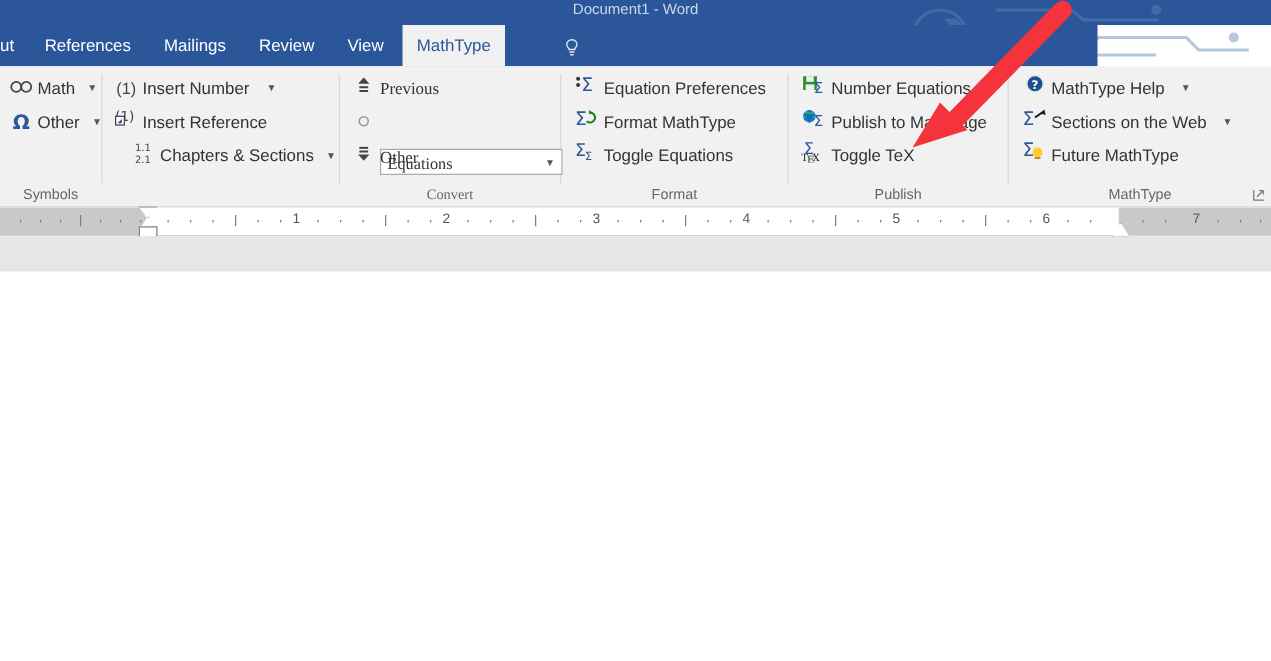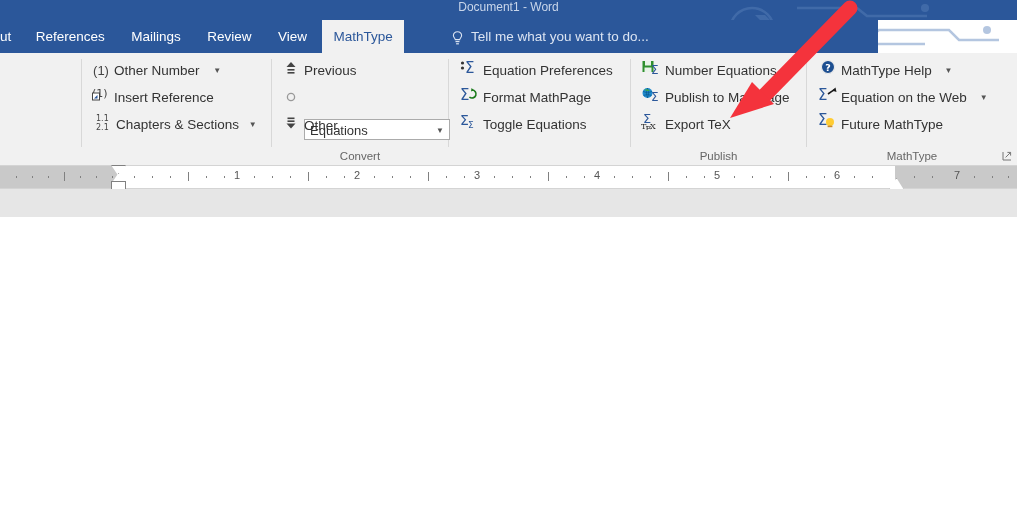--- a/index.html
+++ b/index.html
@@ -165,62 +165,82 @@
       <div class="tab">View</div>
       <div class="tab active">MathType</div>
     </div>
     <div class="tellme">
       <span class="bulb">
         <svg width="11" height="14" viewBox="0 0 11 14" style="vertical-align:middle;">
           <path d="M5.5 0.8 C2.9 0.8 1.4 2.6 1.4 4.5 C1.4 6.2 2.9 7.2 3.3 8.6 L7.7 8.6 C8.1 7.2 9.6 6.2 9.6 4.5 C9.6 2.6 8.1 0.8 5.5 0.8 Z" fill="none" stroke="#dbe4f2" stroke-width="1.1"></path>
           <rect x="3.5" y="10" width="4" height="1.2" fill="#dbe4f2"></rect>
           <rect x="4.1" y="12.2" width="2.8" height="1.2" fill="#dbe4f2"></rect>
         </svg>
-      </span><span>Tell me what you want to do...</span>
+      </span>
     </div>
   </div>
 
   <div class="ribbon">
 
     <div class="group-sep" style="left:81px;"></div>
     <div class="group-sep" style="left:271px;"></div>
     <div class="group-sep" style="left:448px;"></div>
     <div class="group-sep" style="left:630px;"></div>
     <div class="group-sep" style="left:806px;"></div>
 
+    <div class="group" style="left:0px; width:81px;">
+      <div class="cmd" style="left:4px; top:5px;">
+        <span class="ico">
+          <svg width="18" height="11" viewBox="0 0 18 11">
+              <g fill="none" stroke="#444" stroke-width="1.4">
+            <circle cx="5" cy="5.5" r="4"></circle>
+                <circle cx="13" cy="5.5" r="4"></circle>
+              </g>
+            </svg>
+        </span>
+        <span>Math</span>
+        <span class="caret">▼</span>
+      </div>
+      <div class="cmd" style="left:4px; top:32px;">
+        <span class="ico sig" style="font-size:16px;font-weight:bold;">Ω</span>
+        <span>Other</span>
+        <span class="caret">▼</span>
+      </div>
+      <div class="group-label">Symbols</div>
+    </div>
 
     <div class="group" style="left:82px; width:189px;">
       <div class="cmd" style="left:6px; top:5px;">
         <span class="ico" style="color:#444;font-size:13px;">(1)</span>
-        <span>Other Number</span>
+        <span>Insert Number</span>
         <span class="caret" style="margin-left:10px;">▼</span>
       </div>
       <div class="cmd" style="left:6px; top:32px;">
         <span class="ico" style="color:#444;font-size:12px;">
           <svg width="20" height="16" viewBox="0 0 20 16">
             <text x="1" y="12" font-family="DejaVu Sans" font-size="11" fill="#444">(1)</text>
             <rect x="1.5" y="8" width="7" height="7" fill="#fff" stroke="#444" stroke-width="1"></rect>
             <path d="M3 13.5 L6.5 13.5 L6.5 10 Z" fill="#2b579a"></path>
           </svg>
         </span>
         <span>Insert Reference</span>
       </div>
-      <div class="cmd" style="left:8px; top:59px;">
+      <div class="cmd" style="left:20px; top:59px;">
         <span class="ico">
           <svg width="18" height="20" viewBox="0 0 18 20">
             <text x="2" y="9" font-family="DejaVu Sans" font-size="8" fill="#444">1.1</text>
             <text x="2" y="18" font-family="DejaVu Sans" font-size="8" fill="#444">2.1</text>
           </svg>
         </span>
         <span>Chapters &amp; Sections</span>
         <span class="caret">▼</span>
       </div>
     </div>
 
-    <div class="group" style="left:272px; width:176px;">
+    <div class="group" style="left:272px; width:176px;font-family:Liberation Serif, serif;">
       <div class="cmd" style="left:6px; top:5px;">
         <span class="ico">
           <svg width="12" height="14" viewBox="0 0 12 14">
             <path d="M6 1 L10.5 6 L1.5 6 Z" fill="#444"></path>
             <rect x="2.5" y="8" width="7" height="1.6" fill="#444"></rect>
             <rect x="2.5" y="11" width="7" height="1.6" fill="#444"></rect>
           </svg>
         </span>
         <span>Previous</span>
       </div>
@@ -262,31 +282,32 @@
         <span>Equation Preferences</span>
       </div>
       <div class="cmd" style="left:8px; top:32px;">
         <span class="ico">
           <svg width="20" height="16" viewBox="0 0 20 16">
             <text x="0" y="14" font-family="DejaVu Sans" font-size="15" fill="#2b579a">Σ</text>
             <path d="M12 4 a4 4 0 1 1 -2.6 7" fill="none" stroke="#1a7a1a" stroke-width="1.6"></path>
             <path d="M11.5 2 L14 4.2 L11 5.6 Z" fill="#1a7a1a"></path>
           </svg>
         </span>
-        <span>Format MathPage</span>
+        <span>Format MathType</span>
       </div>
       <div class="cmd" style="left:8px; top:59px;">
         <span class="ico">
           <svg width="20" height="16" viewBox="0 0 20 16">
             <text x="0" y="12" font-family="DejaVu Sans" font-size="14" fill="#2b579a">Σ</text>
             <text x="8" y="15" font-family="DejaVu Sans" font-size="9" fill="#2b579a">Σ</text>
           </svg>
         </span>
         <span>Toggle Equations</span>
       </div>
+      <div class="group-label">Format</div>
     </div>
 
     <div class="group" style="left:631px; width:175px;">
       <div class="cmd" style="left:8px; top:5px;">
         <span class="ico">
           <svg width="20" height="16" viewBox="0 0 20 16">
             <rect x="0.5" y="2" width="11" height="11" fill="#2f8f2f"></rect>
             <rect x="3" y="2" width="6" height="4.5" fill="#e8f3e8"></rect>
             <rect x="2.5" y="8.5" width="7" height="4.5" fill="#e8f3e8"></rect>
             <text x="9" y="15" font-family="DejaVu Sans" font-size="12" fill="#2b579a">Σ</text>
@@ -307,21 +328,21 @@
       </div>
       <div class="cmd" style="left:8px; top:59px;">
         <span class="ico">
           <svg width="22" height="18" viewBox="0 0 22 18">
             <text x="2" y="11" font-family="DejaVu Sans" font-size="13" fill="#2b579a">Σ</text>
             <text x="0" y="17" font-family="DejaVu Serif" font-size="8" fill="#222">T</text>
             <text x="4.5" y="18.5" font-family="DejaVu Serif" font-size="8" fill="#222">E</text>
             <text x="9" y="17" font-family="DejaVu Serif" font-size="8" fill="#222">X</text>
           </svg>
         </span>
-        <span>Export TeX</span>
+        <span>Toggle TeX</span>
       </div>
       <div class="group-label">Publish</div>
     </div>
 
     <div class="group" style="left:807px; width:210px;">
       <div class="cmd" style="left:8px; top:5px;">
         <span class="ico">
           <svg width="16" height="16" viewBox="0 0 16 16">
             <circle cx="8" cy="8" r="6.6" fill="#1d4f91"></circle>
             <circle cx="8" cy="8" r="6.6" fill="none" stroke="#e8e8e8" stroke-width="1.2"></circle>
@@ -332,21 +353,21 @@
         <span class="caret" style="margin-left:9px;">▼</span>
       </div>
       <div class="cmd" style="left:8px; top:32px;">
         <span class="ico">
           <svg width="20" height="16" viewBox="0 0 20 16">
             <text x="0" y="14" font-family="DejaVu Sans" font-size="15" fill="#2b579a">Σ</text>
             <path d="M10 8 q4 -3 7 -4.5" fill="none" stroke="#1a1a1a" stroke-width="1.6"></path>
             <path d="M17.5 1.5 L18.5 6 L14 4.5 Z" fill="#1a1a1a"></path>
           </svg>
         </span>
-        <span>Equation on the Web</span>
+        <span>Sections on the Web</span>
         <span class="caret" style="margin-left:9px;">▼</span>
       </div>
       <div class="cmd" style="left:8px; top:59px;">
         <span class="ico">
           <svg width="20" height="17" viewBox="0 0 20 17">
             <text x="0" y="13" font-family="DejaVu Sans" font-size="15" fill="#2b579a">Σ</text>
             <circle cx="12" cy="10" r="4" fill="#ffcc33"></circle>
             <rect x="9.6" y="13.6" width="4.8" height="1.6" fill="#c98a28"></rect>
           </svg>
         </span>

